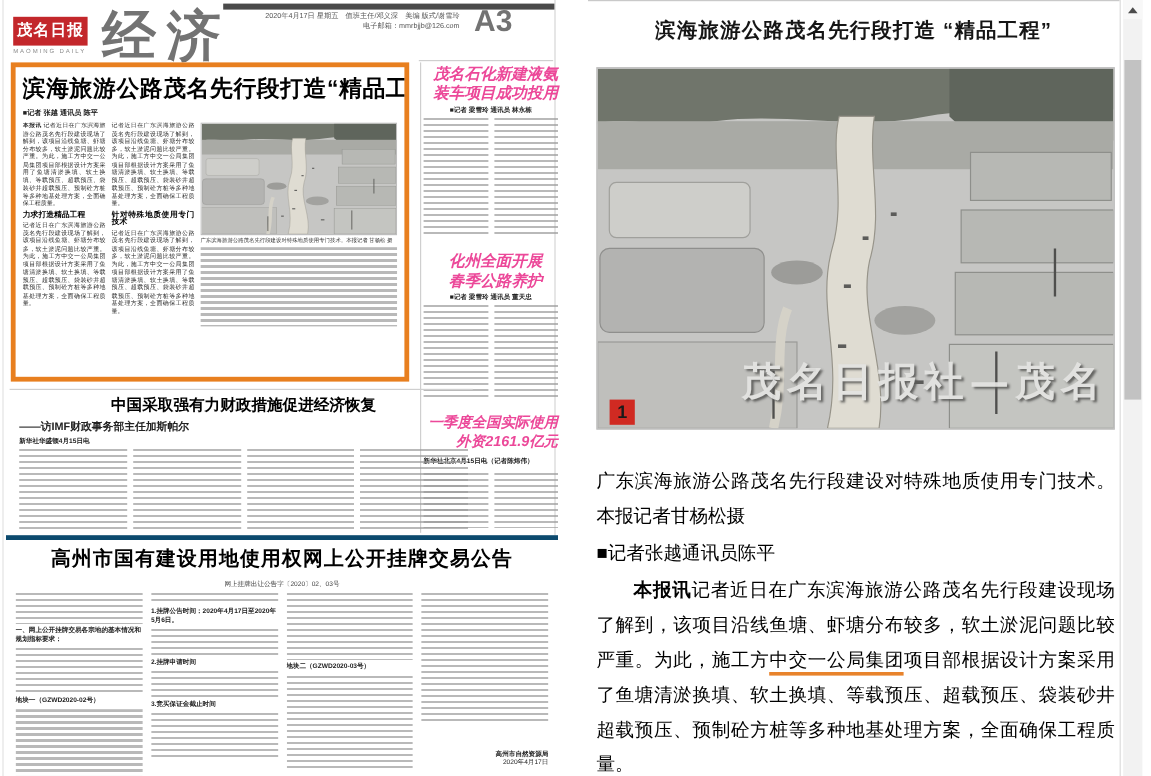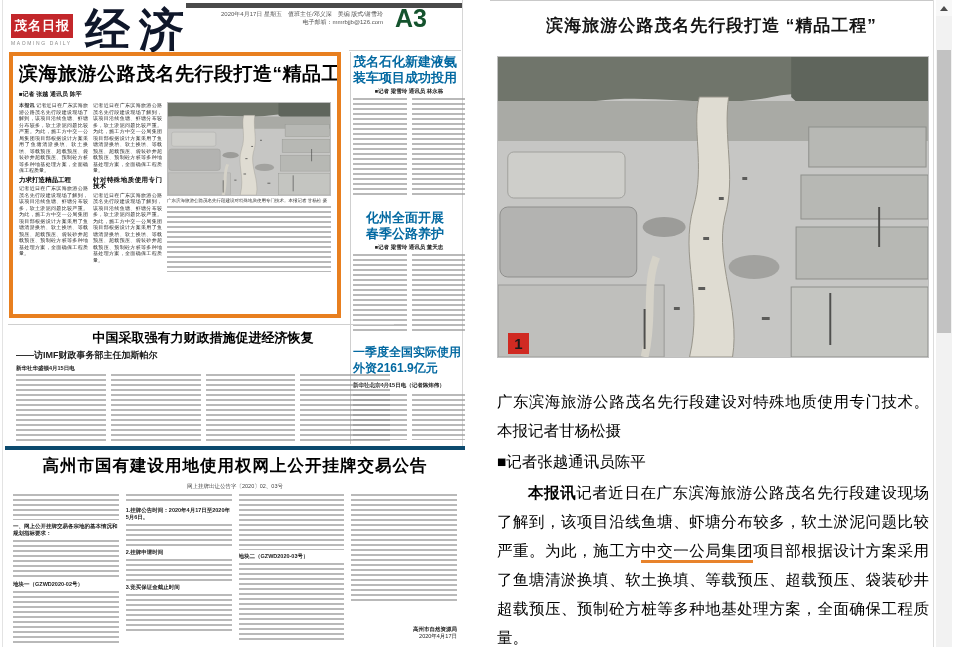--- a/index.html
+++ b/index.html
@@ -6,45 +6,45 @@
   .canvas{position:relative;width:959px;height:647px;background:#ffffff;overflow:hidden;
           font-family:"Liberation Sans",sans-serif;color:#111;}
   .hl{position:absolute;background:#cfcfcf;}
   
   .paper{position:absolute;left:2px;top:0;width:461px;height:647px;background:#fff;
          border-left:1px solid #e3e3e3;border-right:1px solid #d6d6d6;box-sizing:border-box;}
   .masthead{position:absolute;left:8px;top:14px;width:62px;height:24px;background:#c3272b;color:#fff;
             font-family:"DejaVu Serif",serif;font-weight:bold;font-size:13px;line-height:24px;
             text-align:center;letter-spacing:1px;}
   .mh-en{position:absolute;left:8px;top:40px;font-size:5px;color:#8a8a8a;letter-spacing:1.6px;}
-  .section-word{position:absolute;left:82px;top:0px;font-size:45px;font-weight:bold;color:#0f172a;
+  .section-word{position:absolute;left:82px;top:0px;font-size:45px;font-weight:bold;color:#737373;
                 letter-spacing:9px;font-family:"DejaVu Serif",serif;}
   .topbar{position:absolute;left:183px;top:3px;width:276px;height:5px;background:#4a4a4a;}
   .dateline{position:absolute;left:190px;top:11px;width:190px;text-align:right;font-size:6px;
             line-height:7.5px;color:#555;}
-  .pageno{position:absolute;left:392px;top:4px;font-size:25px;font-weight:bold;color:#14532d;}
+  .pageno{position:absolute;left:392px;top:4px;font-size:25px;font-weight:bold;color:#737373;}
   
   .feature{position:absolute;left:6px;top:52px;width:332px;height:266px;border:4px solid #e87f1f;
            padding:3px 6px;box-sizing:border-box;overflow:hidden;background:#fff;}
   .kicker{font-size:8.5px;font-weight:bold;line-height:10.5px;margin:1px 0 2px;text-indent:2em;color:#111;}
   .f-title{font-size:19px;font-weight:900;margin:2px 0 3px;letter-spacing:0.5px;white-space:nowrap;color:#000;}
   .byline{font-size:6px;font-weight:bold;color:#222;margin:0 0 3px;}
   .f-cols{display:flex;gap:5px;height:182px;overflow:hidden;}
   .mini-col{width:69px;flex:0 0 69px;font-size:5px;line-height:6.5px;text-align:justify;color:#2b2b2b;overflow:hidden;}
   .lead-label{font-weight:bold;}
   .mini-sub{display:block;font-size:6.5px;font-weight:bold;margin:3px 0 2px;color:#000;}
   .f-photo{flex:1;margin:0;display:flex;flex-direction:column;gap:2px;overflow:hidden;}
   .f-photo svg{width:100%;height:94px;display:block;border:1px solid #bdbdbd;box-sizing:border-box;}
   .f-cap{font-size:4.5px;line-height:5.5px;color:#333;text-align:justify;}
   .tex{background:repeating-linear-gradient(180deg,#9b9b9b 0 2px,transparent 2px 5px);opacity:.7;}
   .texcols{display:flex;gap:5px;}
   .texcols .tex{flex:1;}
   
   .r-col{position:absolute;left:350px;top:54px;width:112px;}
-  .ra-title{font-size:13px;font-weight:800;text-align:left;line-height:16px;margin:0 auto 2px;color:#0369a1;}
+  .ra-title{font-size:13px;font-weight:800;text-align:right;line-height:16px;margin:0 auto 2px;color:#ec4899;font-style:italic;}
   .ra-title.narrow{max-width:86px;}
   .ra-byline{font-size:5.5px;font-weight:bold;text-align:center;margin:0 0 3px;color:#222;}
   .micro{font-size:5.5px;line-height:7px;color:#222;}
   .b{font-weight:bold;}
   .right{text-align:right;}
   .gap{height:12px;}
   
   .mid{position:absolute;left:5px;top:324px;width:386px;height:120px;border-top:1px solid #cfcfcf;
        display:flex;box-sizing:border-box;padding-top:3px;}
   .mid-left{width:140px;flex:0 0 140px;border-right:1px solid #d2d2d2;padding-right:5px;box-sizing:border-box;}
@@ -243,20 +243,21 @@
     </div>
   </section>
 
   <section class="reader">
     <h1 class="rd-title">滨海旅游公路茂名先行段打造 “精品工程”</h1>
 
     <div class="rd-photo">
       <svg preserveAspectRatio="none" viewBox="0 0 440 300">
           <use href="#aerial"></use>
         </svg>
+      <div class="wm">茂名日报社—茂名</div>
       <div class="marker">1</div>
     </div>
 
     <div class="rd-body">
       <p class="rd-caption">广东滨海旅游公路茂名先行段建设对特殊地质使用专门技术。本报记者甘杨松摄</p>
       <p class="rd-byline">■记者张越通讯员陈平</p>
       <p class="rd-para">
         <span class="rd-lead">本报讯</span><span>记者近日在广东滨海旅游公路茂名先行段建设现场了解到，该项目沿线鱼塘、虾塘分布较多，软土淤泥问题比较严重。为此，施工方</span><span class="scribble">中交一公局集团</span><span>项目部根据设计方案采用了鱼塘清淤换填、软土换填、等载预压、超载预压、袋装砂井超载预压、预制砼方桩等多种地基处理方案，全面确保工程质量。</span>
       </p>
 

